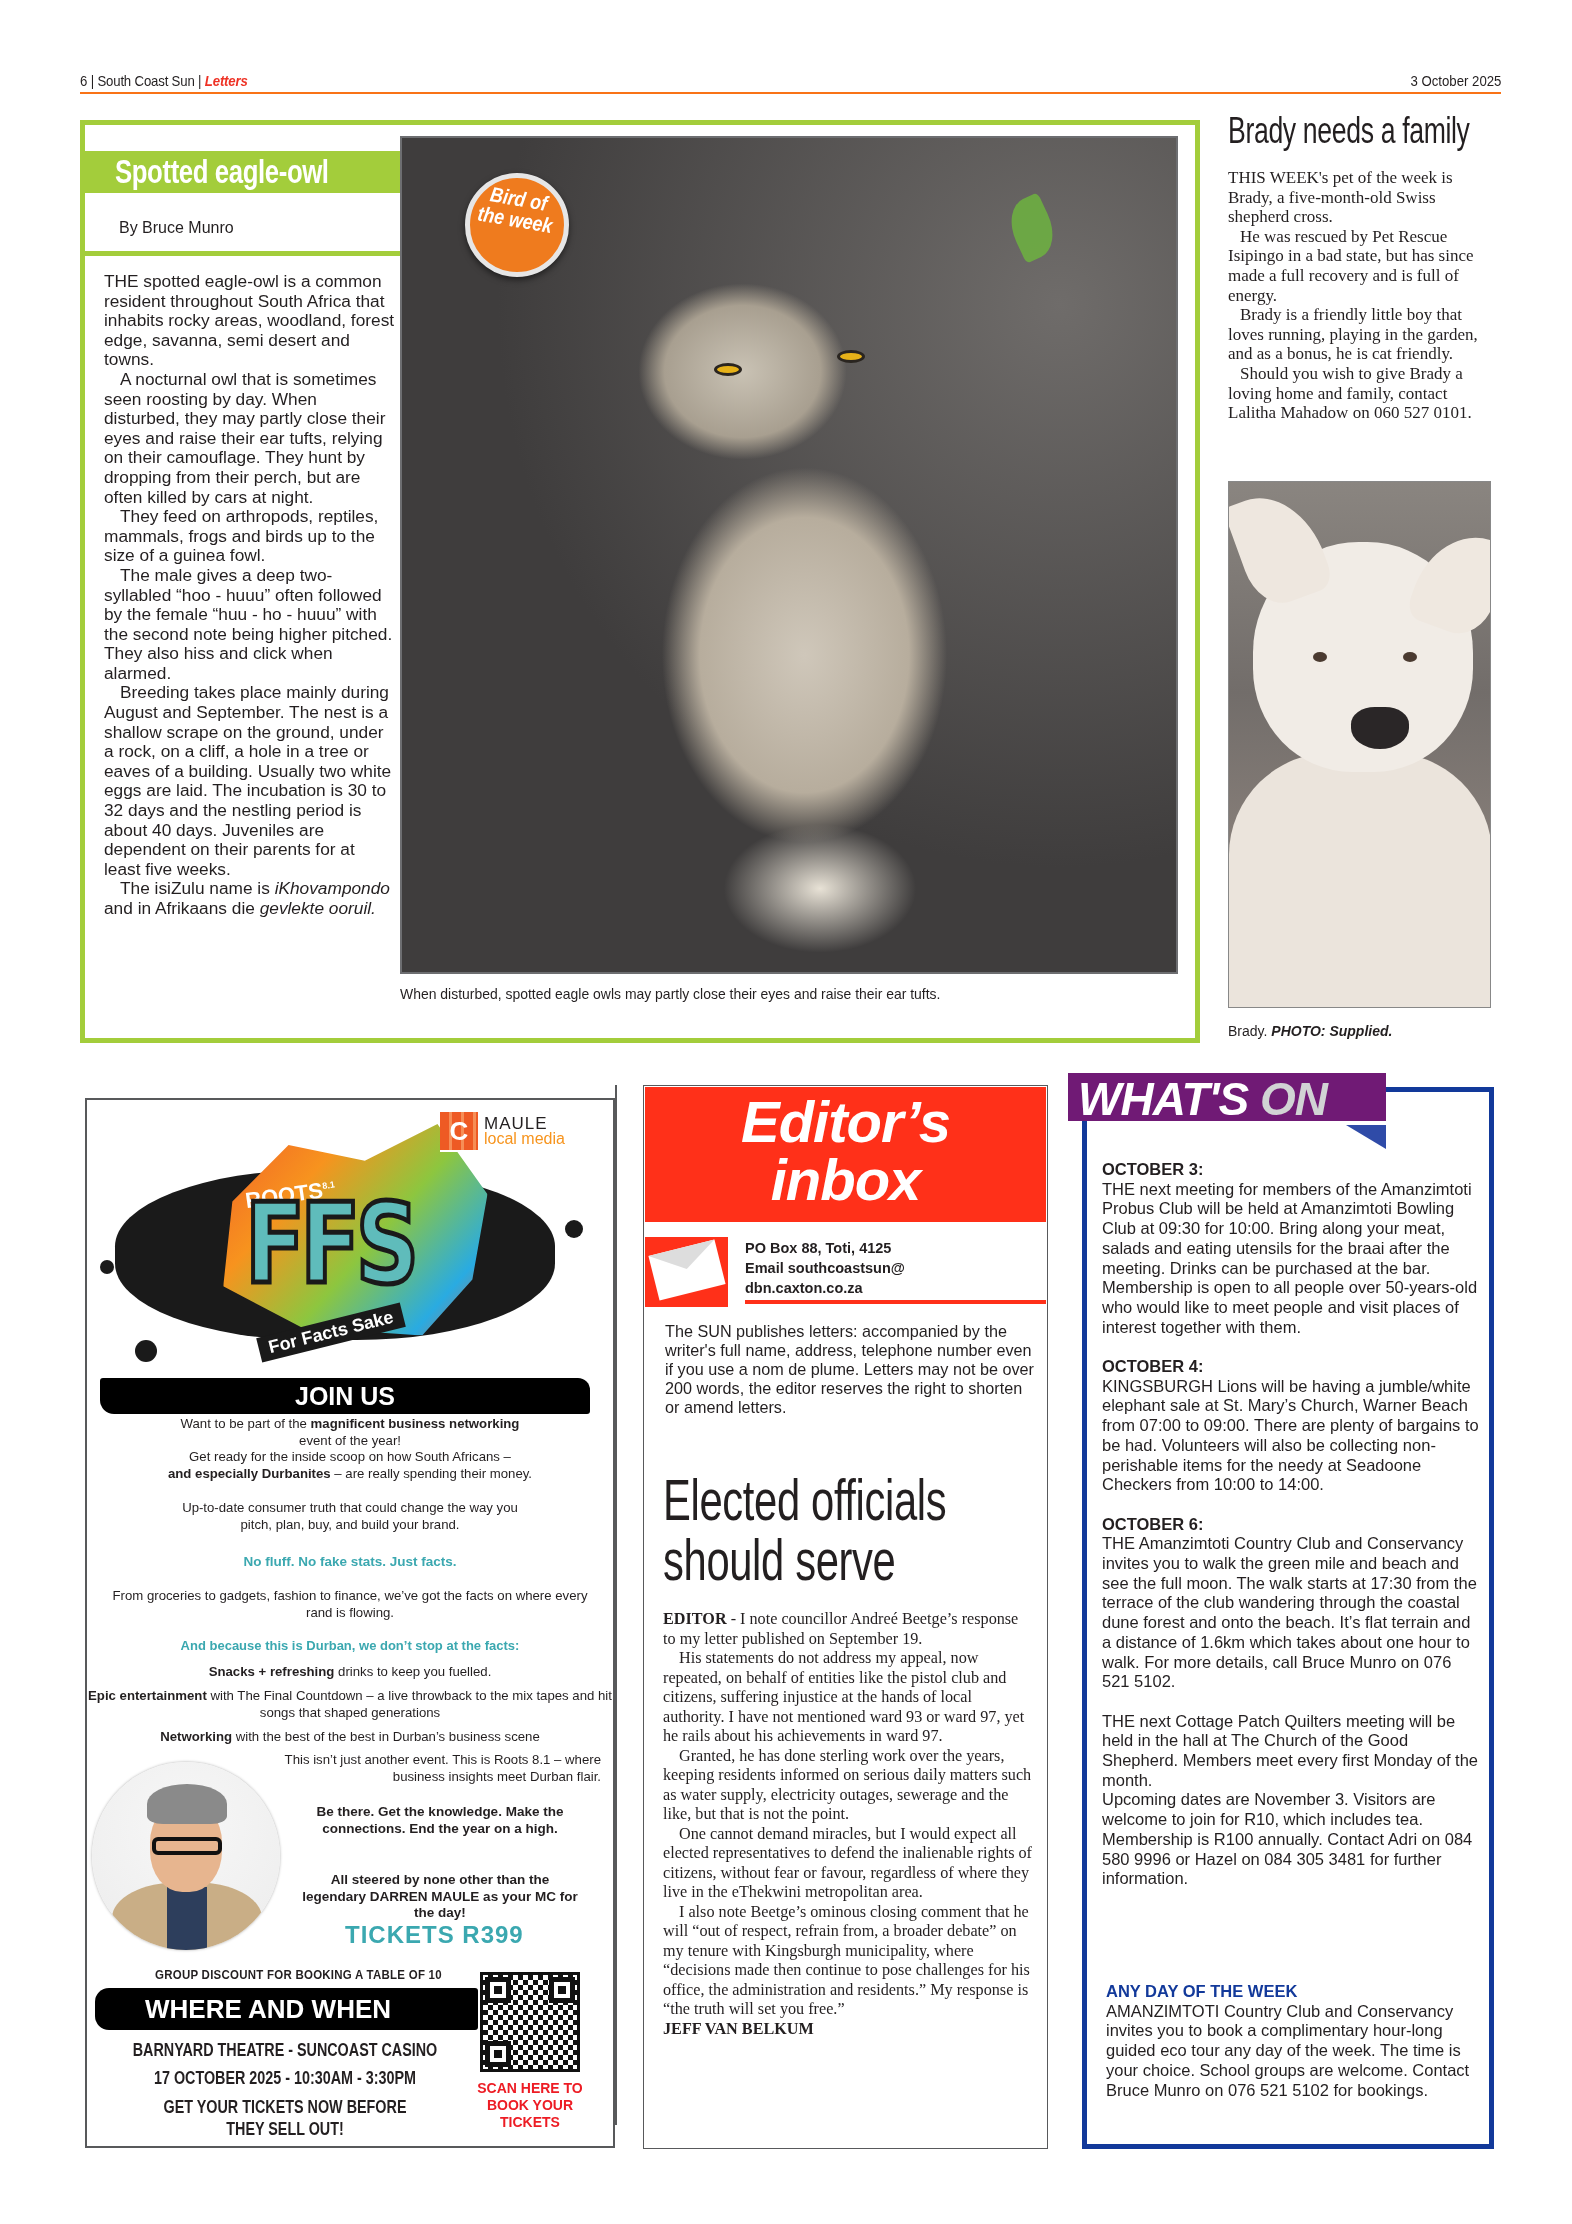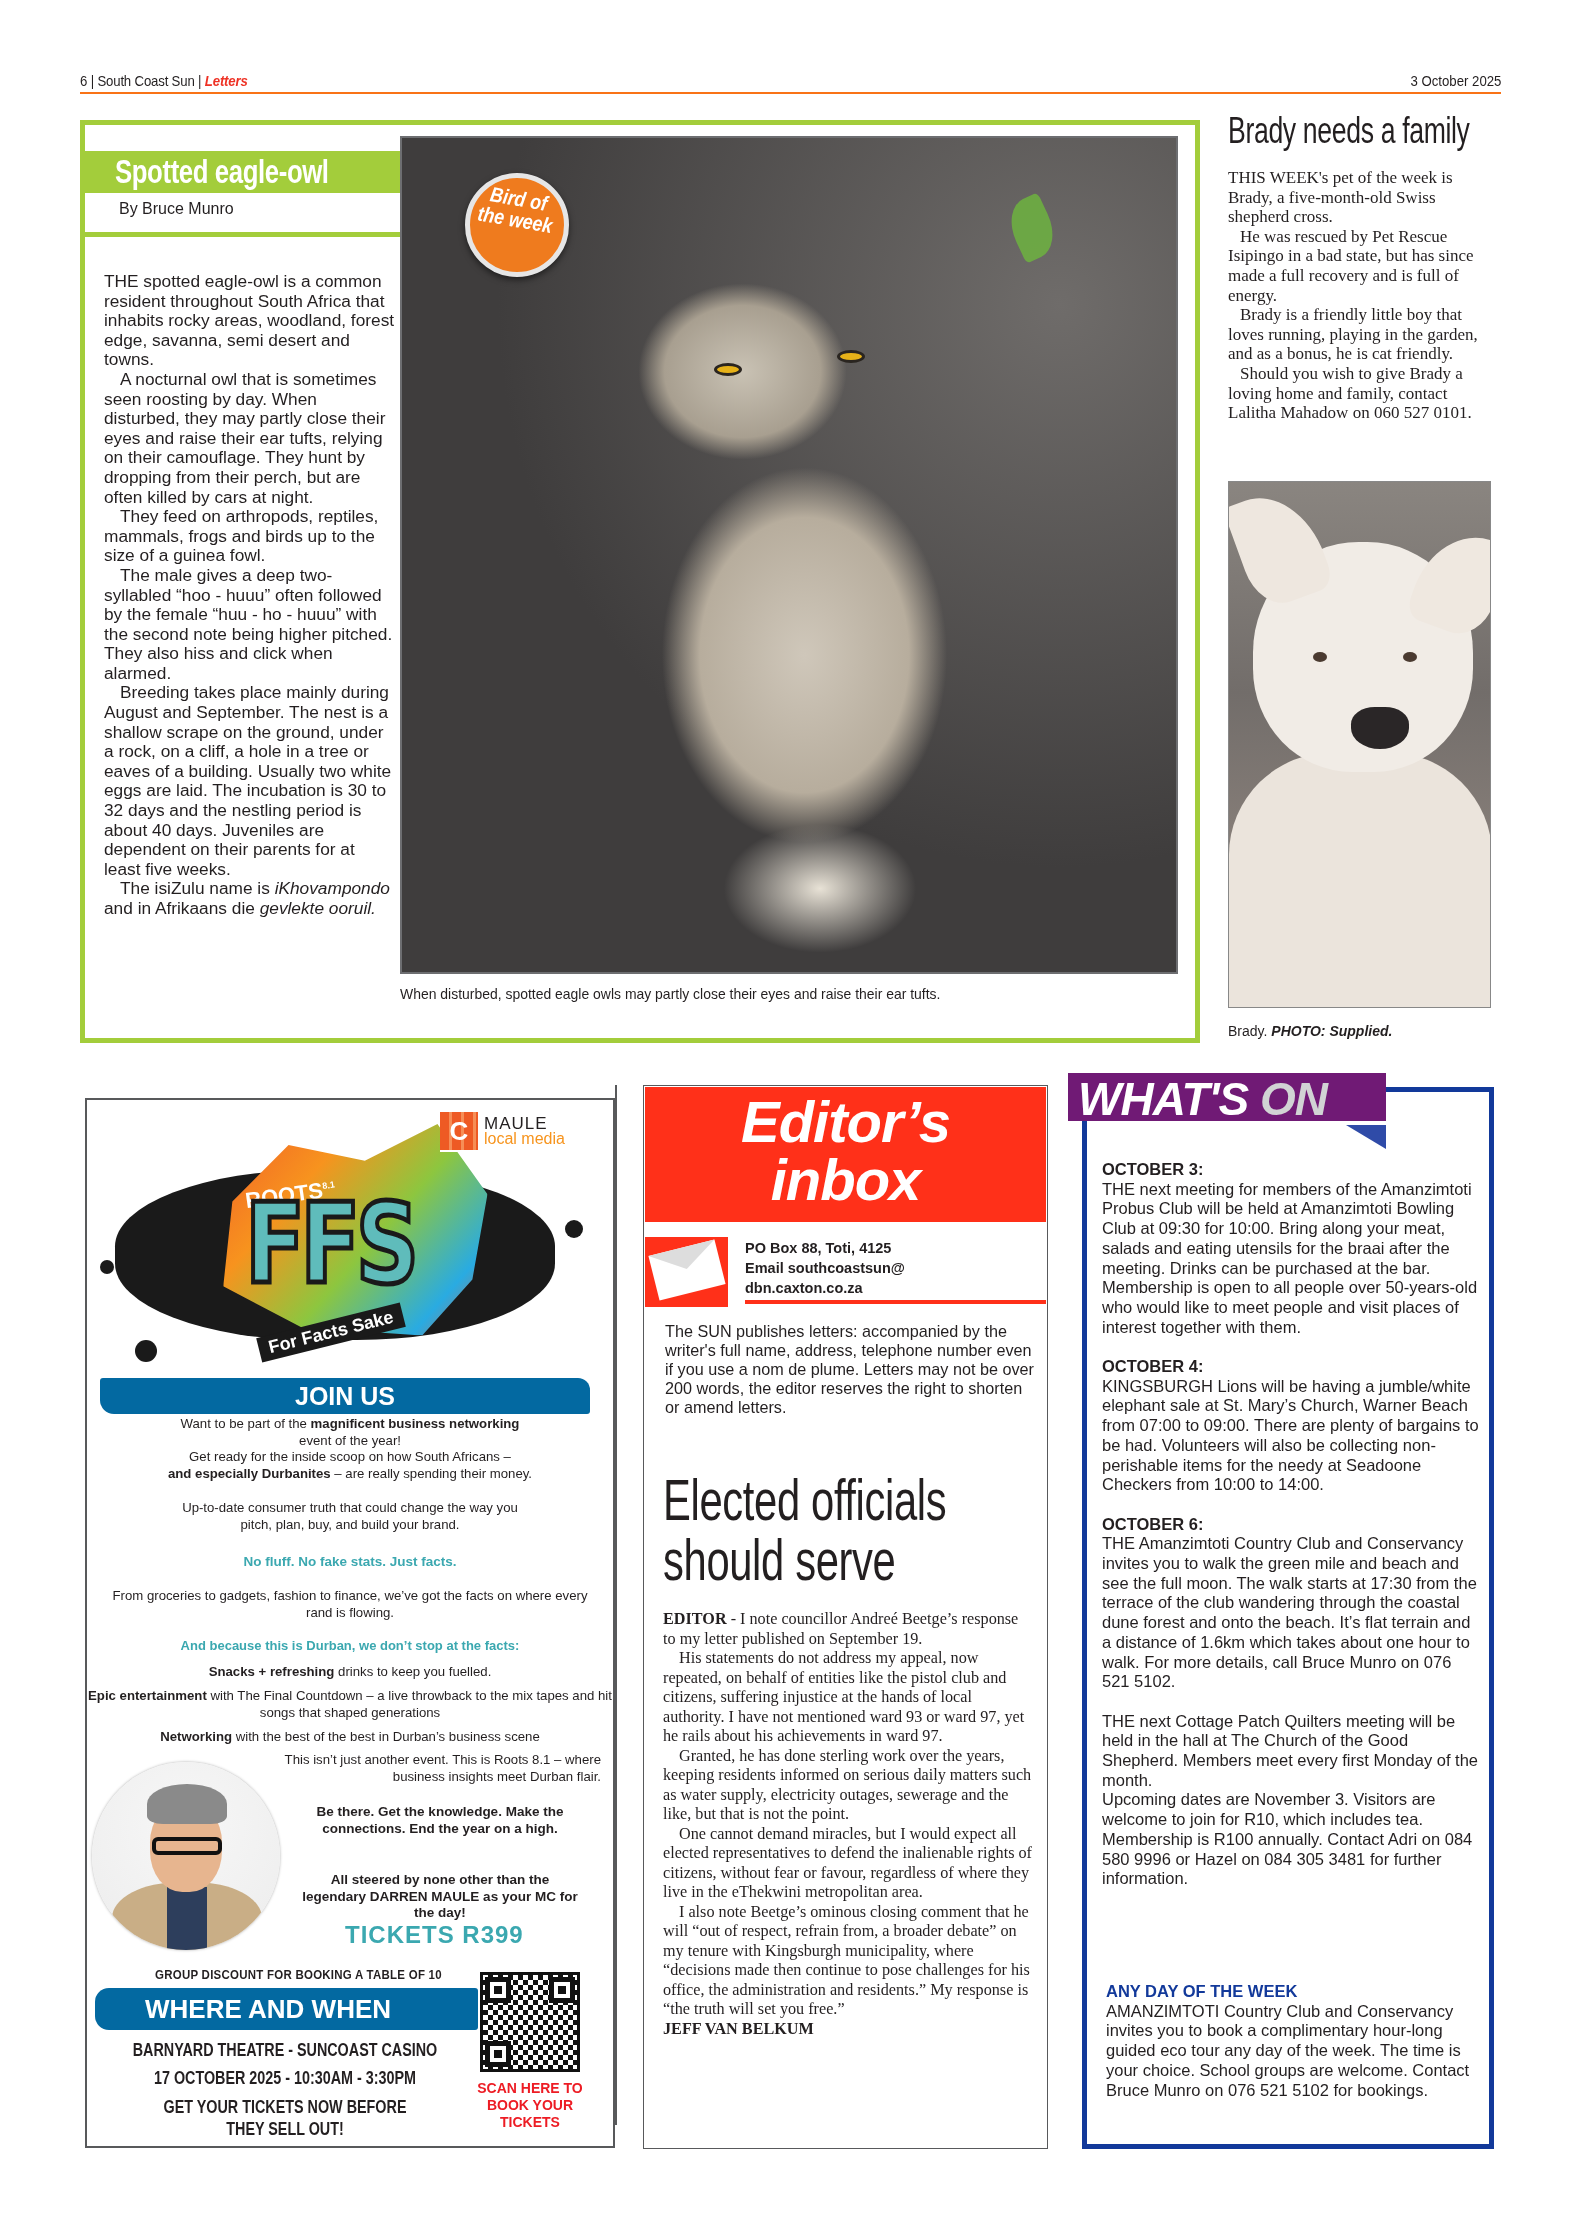--- a/index.html
+++ b/index.html
@@ -11,21 +11,21 @@
   
   .page-header { left: 80px; top: 70px; width: 1421px; height: 24px; border-bottom: 2px solid #f97316; font-size: 15px; }
   .page-header .left { position: absolute; left: 0; top: 2px; font-family: "Liberation Sans", sans-serif; transform: scaleX(0.88); transform-origin: left; letter-spacing: -0.2px; }
   .page-header .section { color: #ee3124; font-style: italic; font-weight: bold; }
   .page-header .right { position: absolute; right: 0; top: 2px; transform: scaleX(0.88); transform-origin: right; }
 
   
   .owl-box { left: 80px; top: 120px; width: 1120px; height: 923px; border: 5px solid #a3cd3b; }
   .owl-title-bar { left: 85px; top: 151px; width: 315px; height: 42px; background: #a3cd3b; }
   .owl-title { position: absolute; left: 30px; top: 2px; font-family: "Liberation Sans", sans-serif; font-weight: bold; font-size: 33px; color: #fff; transform: scaleX(0.78); transform-origin: left; letter-spacing: -0.5px; white-space: nowrap; }
-  .owl-byline-box { left: 85px; top: 192px; width: 315px; height: 45px; border-bottom: 5px solid #a3cd3b; }
+  .owl-byline-box { left: 85px; top: 211px; width: 315px; height: 45px; border-bottom: 5px solid #a3cd3b; }
   .owl-byline { position: absolute; left: 34px; top: 8px; font-size: 16px; }
   .owl-body { left: 104px; top: 272px; width: 292px; font-size: 17.3px; line-height: 19.6px; }
   .owl-body p { text-indent: 16px; }
   .owl-body p.first { text-indent: 0; }
   .owl-body i { font-style: italic; }
 
   .owl-photo { left: 400px; top: 136px; width: 778px; height: 838px; border: 2px solid #6d6e71; overflow: hidden;
     background:
       radial-gradient(ellipse 190px 250px at 52% 62%, #cfc7ba 0%, #b7ad9d 55%, rgba(120,110,100,0) 75%),
       radial-gradient(ellipse 130px 110px at 44% 28%, #c9c2b4 0%, #a89f90 60%, rgba(0,0,0,0) 80%),
@@ -64,21 +64,21 @@
   .ffs-bg { position: absolute; left: 110px; top: 20px; width: 300px; height: 210px; background: linear-gradient(135deg, #f15a29 0%, #f7931e 30%, #8dc63f 55%, #29abe2 80%, #f15a29 100%); transform: rotate(-4deg); clip-path: polygon(10% 30%, 30% 5%, 55% 15%, 80% 0%, 95% 35%, 88% 75%, 70% 100%, 30% 92%, 5% 70%); }
   .ffs-letters { position: absolute; left: 150px; top: 70px; font-size: 110px; font-weight: bold; font-family: "DejaVu Sans", sans-serif; color: #5fbcbb; -webkit-text-stroke: 5px #1a1a1a; letter-spacing: -6px; transform: scaleX(0.8); transform-origin: left; }
   .roots-text { position: absolute; left: 150px; top: 72px; font-size: 22px; font-weight: bold; color: #fff; transform: rotate(-8deg); }
   .ffs-tag { position: absolute; left: 162px; top: 210px; background: #1a1a1a; color: #fff; font-size: 18px; font-weight: bold; padding: 2px 10px; transform: rotate(-14deg); }
   .caxton-logo { position: absolute; left: 345px; top: 0; width: 145px; height: 42px; background: #fff; display: flex; align-items: center; }
   .caxton-mark { width: 38px; height: 38px; background: repeating-linear-gradient(90deg, #ee5a24 0 9px, #f68e56 9px 12px), #ee5a24; display: flex; align-items: center; justify-content: center; color: #fff; font-weight: bold; font-size: 26px; }
   .caxton-words { margin-left: 6px; line-height: 15px; }
   .caxton-name { font-size: 17px; color: #231f20; letter-spacing: 1px; }
   .caxton-sub { font-size: 16px; color: #f7941d; }
 
-  .teal-banner { position: absolute; background: #0369a1; color: #fff; font-weight: bold; text-align: center; }
+  .teal-banner { position: absolute; background: #000000; color: #fff; font-weight: bold; text-align: center; }
   .join-banner { left: 100px; top: 1378px; width: 490px; height: 36px; font-size: 25px; line-height: 36px; border-radius: 3px 12px 3px 14px; }
   .ad-text { position: absolute; left: 95px; width: 510px; text-align: center; font-size: 13.2px; line-height: 16.5px; color: #231f20; }
   .ad-text b { font-weight: bold; }
   .ad-teal { color: #3ba8b0; font-weight: bold; font-size: 13.5px; }
   .person-photo { left: 92px; top: 1762px; width: 188px; height: 188px; border-radius: 50%; background: radial-gradient(circle at 50% 35%, #f7f7f7 0%, #ececec 100%); overflow: hidden; box-shadow: 0 0 3px #aaa; }
   .person-face { position: absolute; left: 58px; top: 40px; width: 72px; height: 90px; background: #e7b58f; border-radius: 45%; }
   .person-hair { position: absolute; left: 55px; top: 22px; width: 80px; height: 40px; background: #8a8a8a; border-radius: 50% 50% 20% 20%; }
   .person-glasses { position: absolute; left: 60px; top: 75px; width: 70px; height: 18px; border: 4px solid #111; border-radius: 6px; }
   .person-jacket { position: absolute; left: 20px; top: 120px; width: 150px; height: 80px; background: #c9ae86; border-radius: 45% 45% 0 0; }
   .person-shirt { position: absolute; left: 75px; top: 125px; width: 40px; height: 70px; background: #2d3e5c; }

